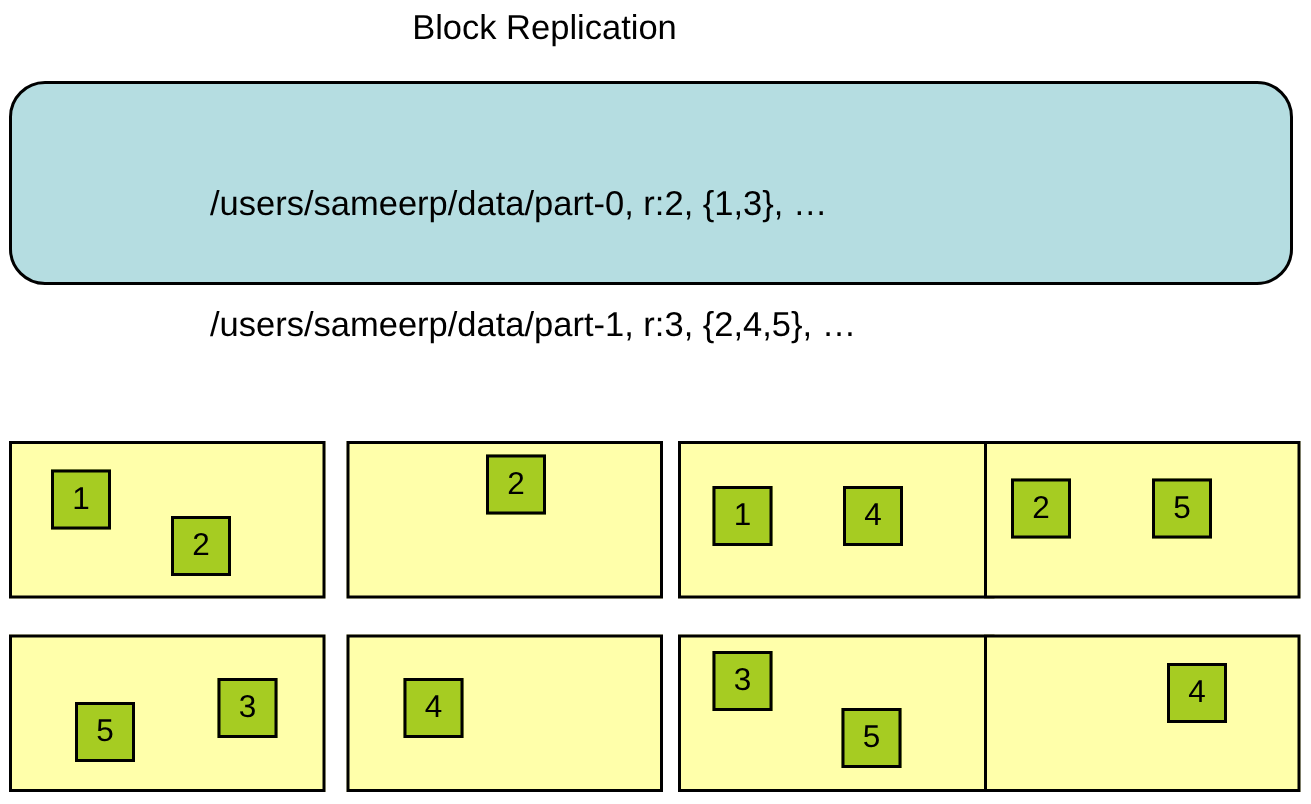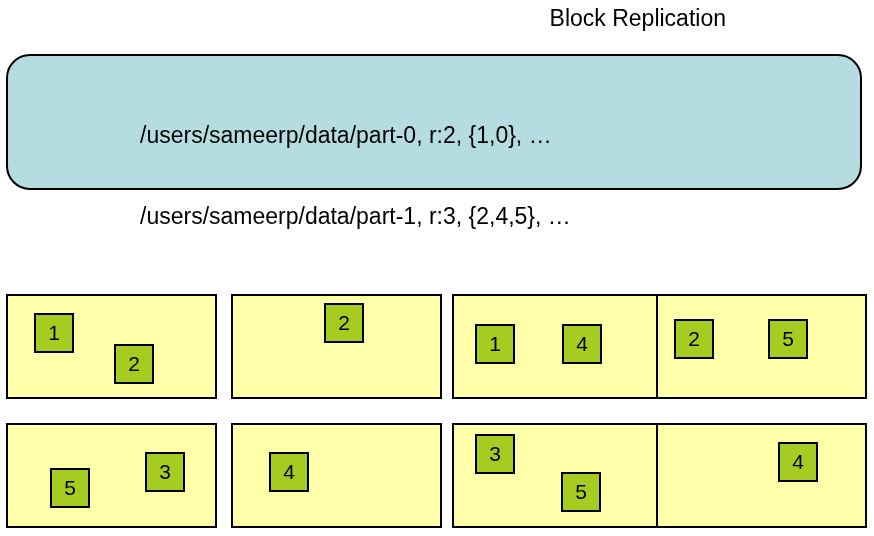--- a/index.html
+++ b/index.html
@@ -16,21 +16,21 @@
     font-family: "Liberation Sans", sans-serif;
     color: #000000;
   }
 
   
   #diagram-title {
     position: absolute;
     left: 0;
     top: 4px;
     width: 726px;
-    text-align: right;
+    text-align: center;
     font-size: 23px;
     line-height: 28px;
     color: #000000;
     white-space: pre;
   }
 
   
   #namenode-panel {
     position: absolute;
     left: 6px;
@@ -99,21 +99,21 @@
 </style>
 </head>
 <body>
 
 <div id="canvas">
 
   <div id="diagram-title">Block Replication</div>
 
   <div id="namenode-panel">
     <div id="namenode-text">
-      <span class="nn-line">/users/sameerp/data/part-0, r:2, {1,0}, …</span>
+      <span class="nn-line">/users/sameerp/data/part-0, r:2, {1,3}, …</span>
       <span class="nn-line">/users/sameerp/data/part-1, r:3, {2,4,5}, …</span>
     </div>
   </div>
 
 
   <div id="datanode-grid">
       <div class="datanode" style="left: 6px; top: 294px; background: rgb(255, 255, 170); border-color: rgb(0, 0, 0);">
         <div class="block" style="left: 26px; top: 17px; background: rgb(166, 204, 34); border-color: rgb(0, 0, 0);">1</div>
         <div class="block" style="left: 106px; top: 48px; background: rgb(166, 204, 34); border-color: rgb(0, 0, 0);">2</div>
       </div>

